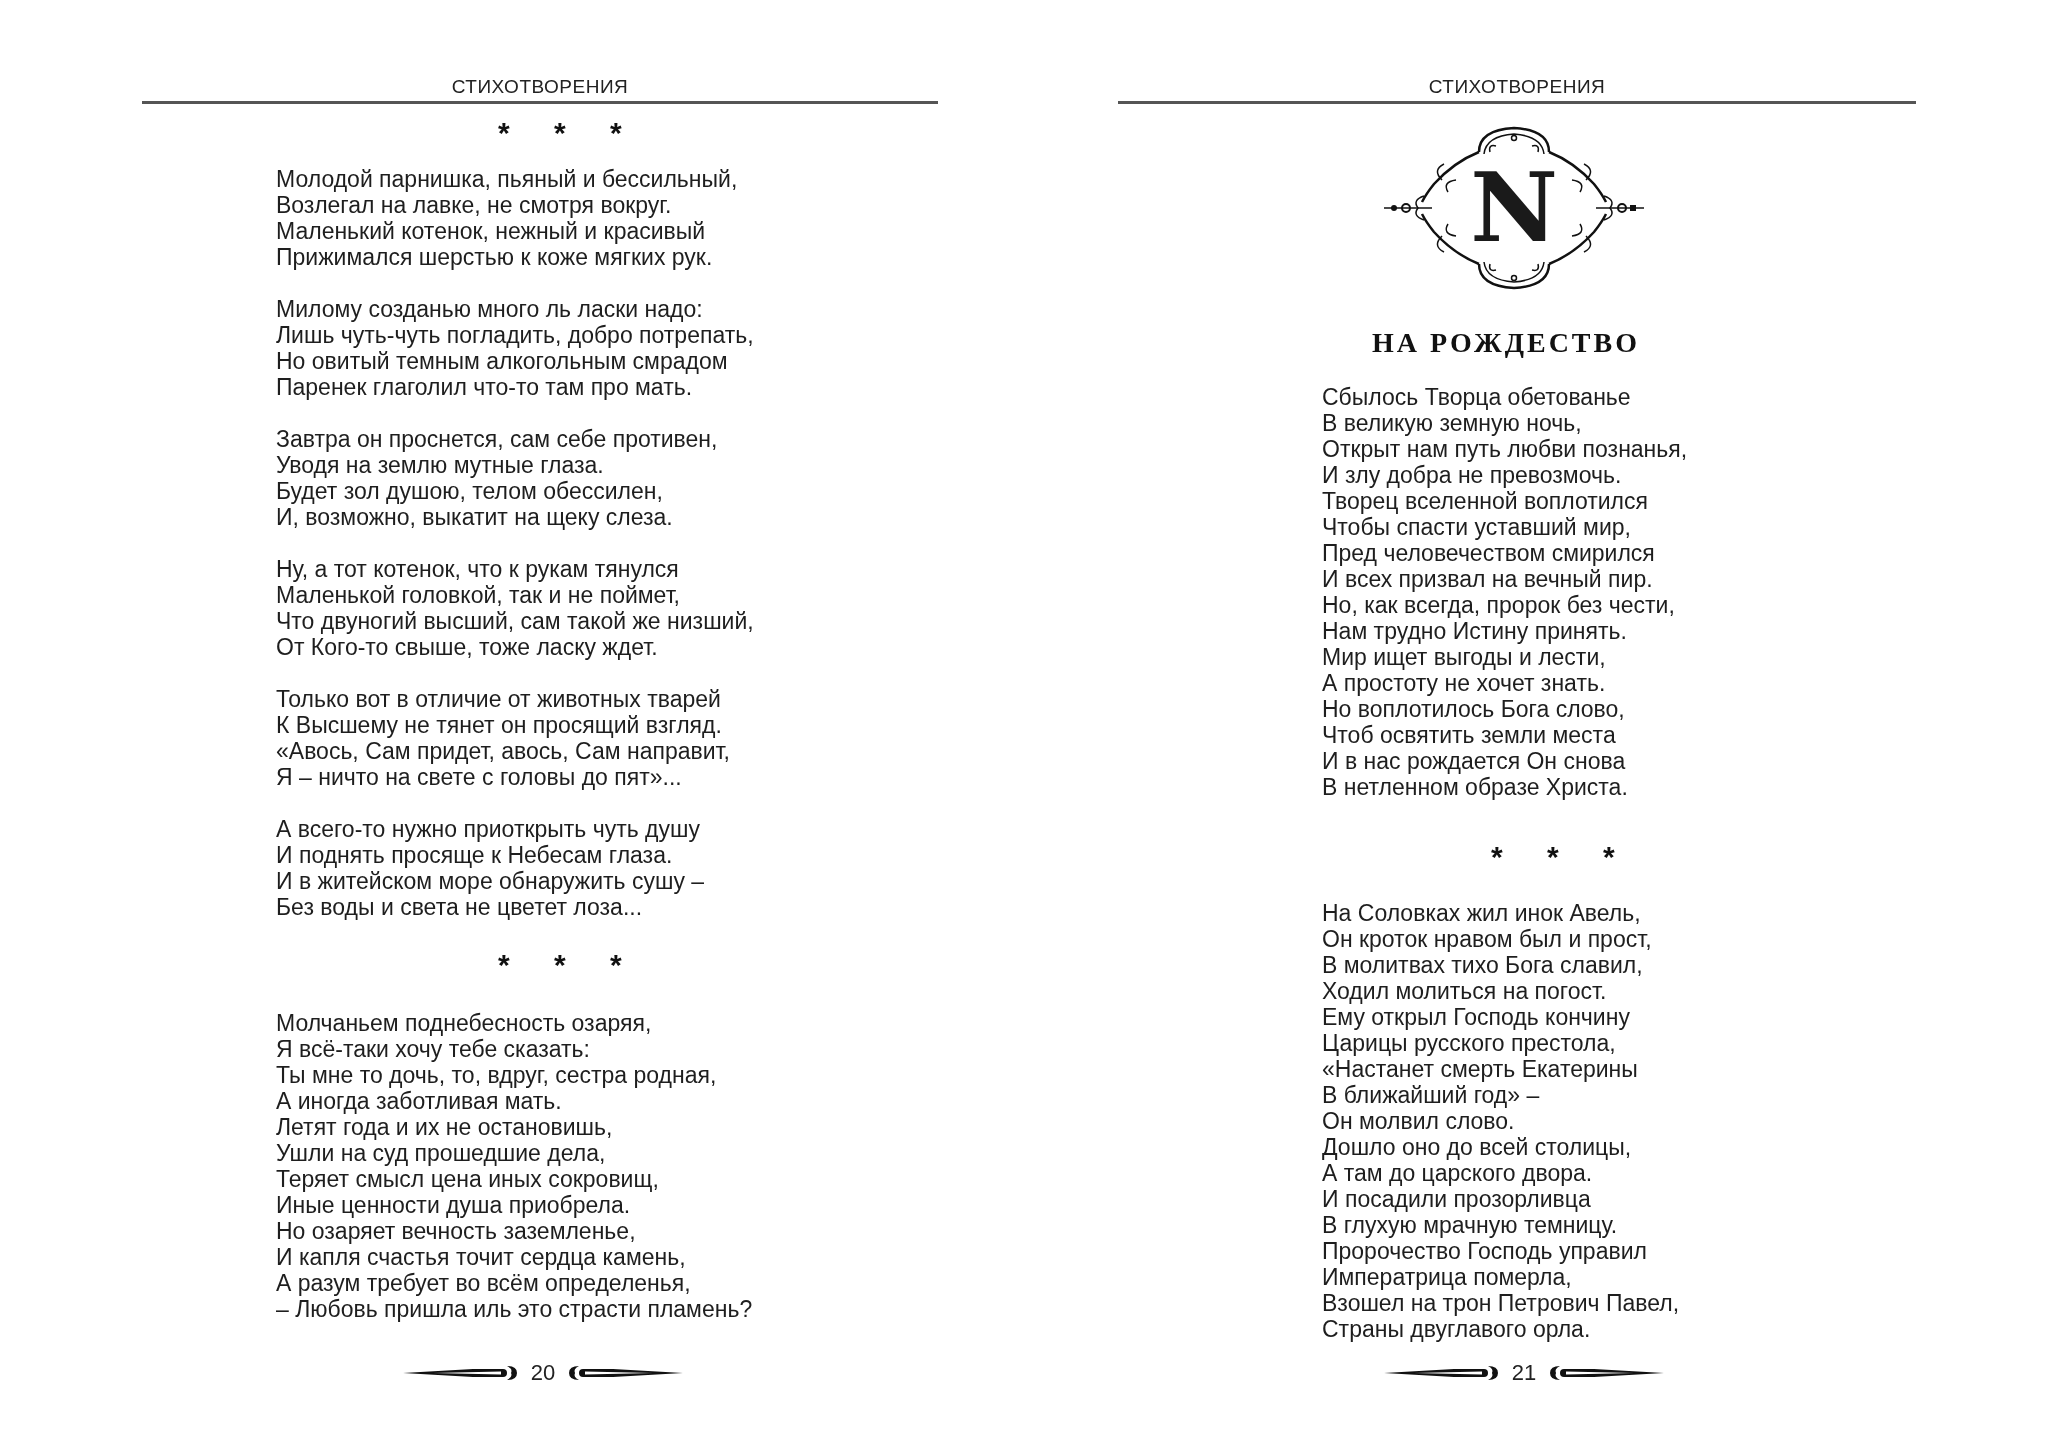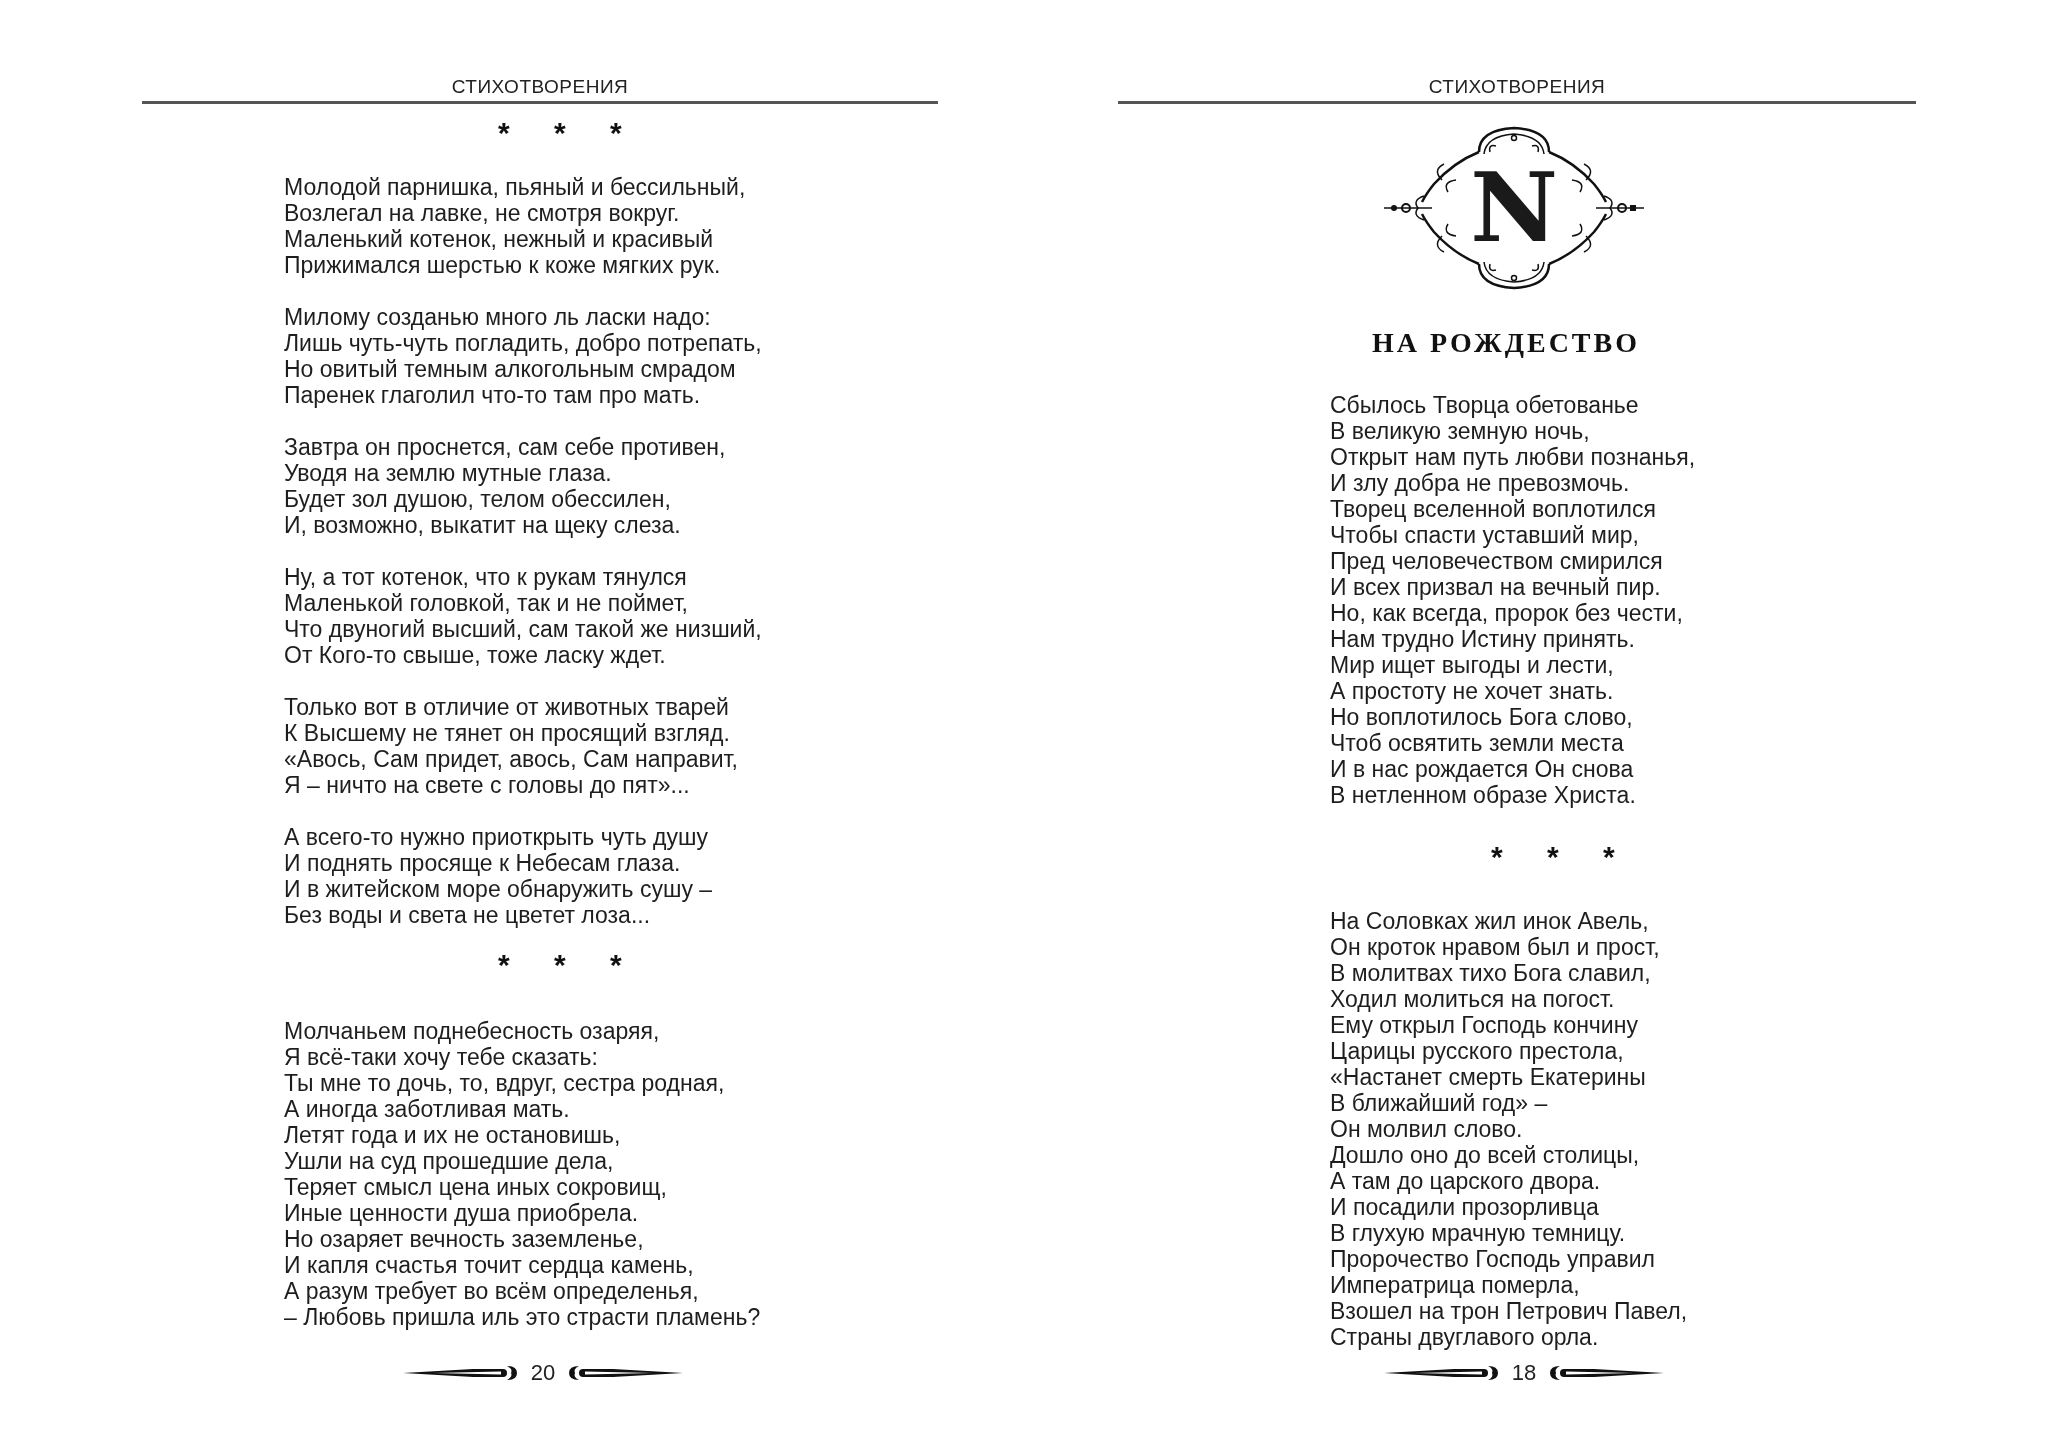--- a/index.html
+++ b/index.html
@@ -24,21 +24,21 @@
     .left .rule { left: 142px; width: 796px; }
     .right .running-head { left: 89px; width: 798px; }
     .right .rule { left: 89px; width: 798px; }
 
     .stars {
       position: absolute; font-weight: bold; font-size: 30px;
       letter-spacing: 18px; color: #111; line-height: 30px;
     }
     .poem {
       position: absolute; font-size: 23px; line-height: 26px; color: #1e1e1e;
-      white-space: pre; margin: 16px;
+      white-space: pre; margin: 8px;
     }
     .poem .line { display: block; height: 26px; }
     .poem .gap { display: block; height: 26px; }
 
     .title {
       position: absolute; font-family: "DejaVu Sans", sans-serif; font-weight: bold;
       font-size: 28px; letter-spacing: 3px; color: #111; line-height: 30px;
     }
 
     .footer {
@@ -141,21 +141,21 @@
   <div class="poem" id="rp2" style="left:285px; top:892px;"><span class="line">На Соловках жил инок Авель,</span><span class="line">Он кроток нравом был и прост,</span><span class="line">В молитвах тихо Бога славил,</span><span class="line">Ходил молиться на погост.</span><span class="line">Ему открыл Господь кончину</span><span class="line">Царицы русского престола,</span><span class="line">«Настанет смерть Екатерины</span><span class="line">В ближайший год» –</span><span class="line">Он молвил слово.</span><span class="line">Дошло оно до всей столицы,</span><span class="line">А там до царского двора.</span><span class="line">И посадили прозорливца</span><span class="line">В глухую мрачную темницу.</span><span class="line">Пророчество Господь управил</span><span class="line">Императрица померла,</span><span class="line">Взошел на трон Петрович Павел,</span><span class="line">Страны двуглавого орла.</span></div>
 
   <div class="footer" style="left:330px; width:330px;">
     <span class="orn">
       <svg width="120" height="20" viewBox="0 0 120 20">
         <path d="M0 10 L70 6 L100 6 Q104 6 104 10 Q104 14 100 14 L70 14 Z" fill="#111"></path>
         <path d="M30 10 L98 8.5 L98 11.5 Z" fill="#fff"></path>
         <path d="M104 3 Q114 3 114 10 Q114 17 104 17 Q110 14 108 10 Q110 6 104 3 Z" fill="#111"></path>
       </svg>
     </span>
-    <span class="num">18</span>
+    <span class="num">21</span>
     <span class="orn">
       <svg width="120" height="20" viewBox="0 0 120 20">
         <path d="M120 10 L50 6 L20 6 Q16 6 16 10 Q16 14 20 14 L50 14 Z" fill="#111"></path>
         <path d="M90 10 L22 8.5 L22 11.5 Z" fill="#fff"></path>
         <path d="M16 3 Q6 3 6 10 Q6 17 16 17 Q10 14 12 10 Q10 6 16 3 Z" fill="#111"></path>
       </svg>
     </span>
   </div>
 </div>
 

